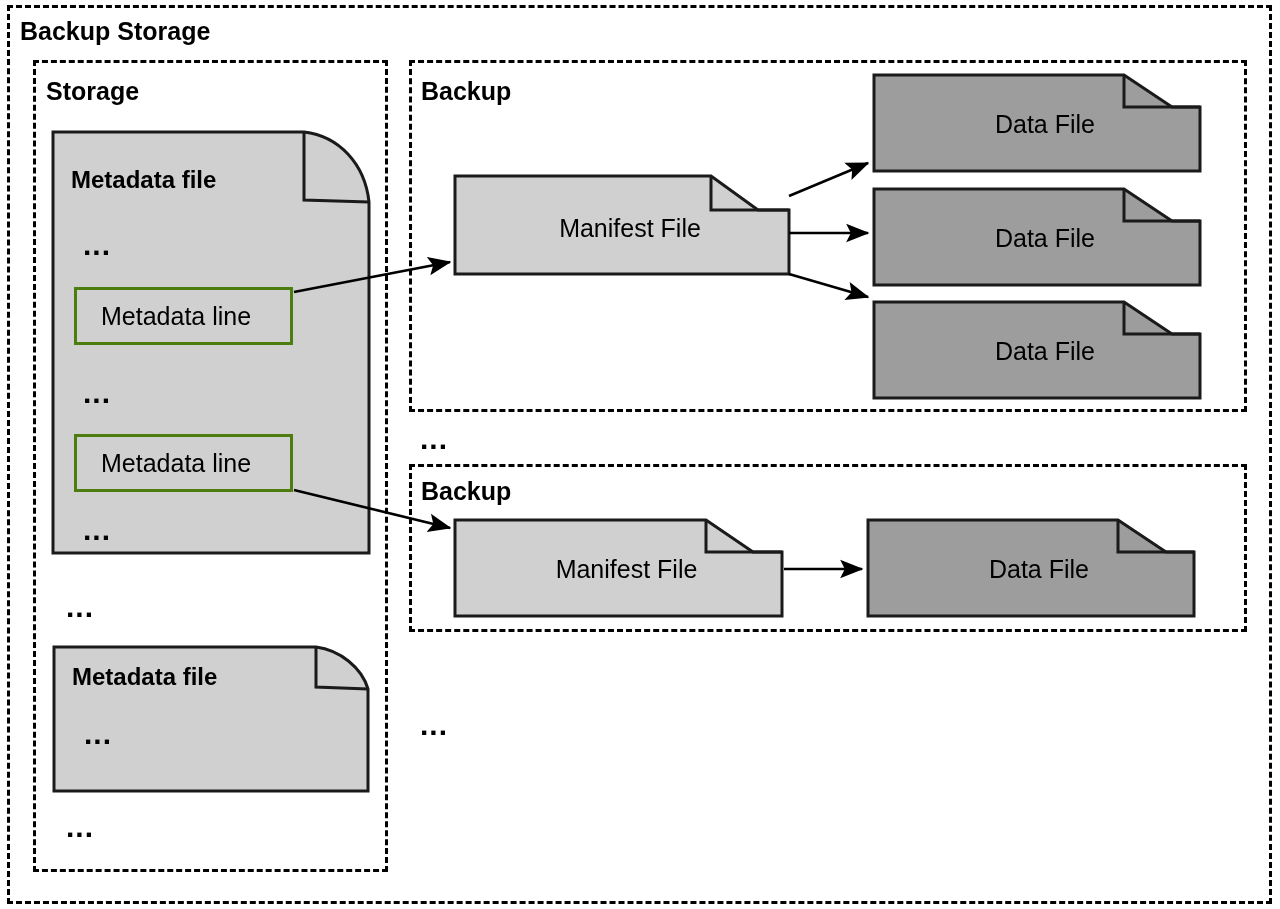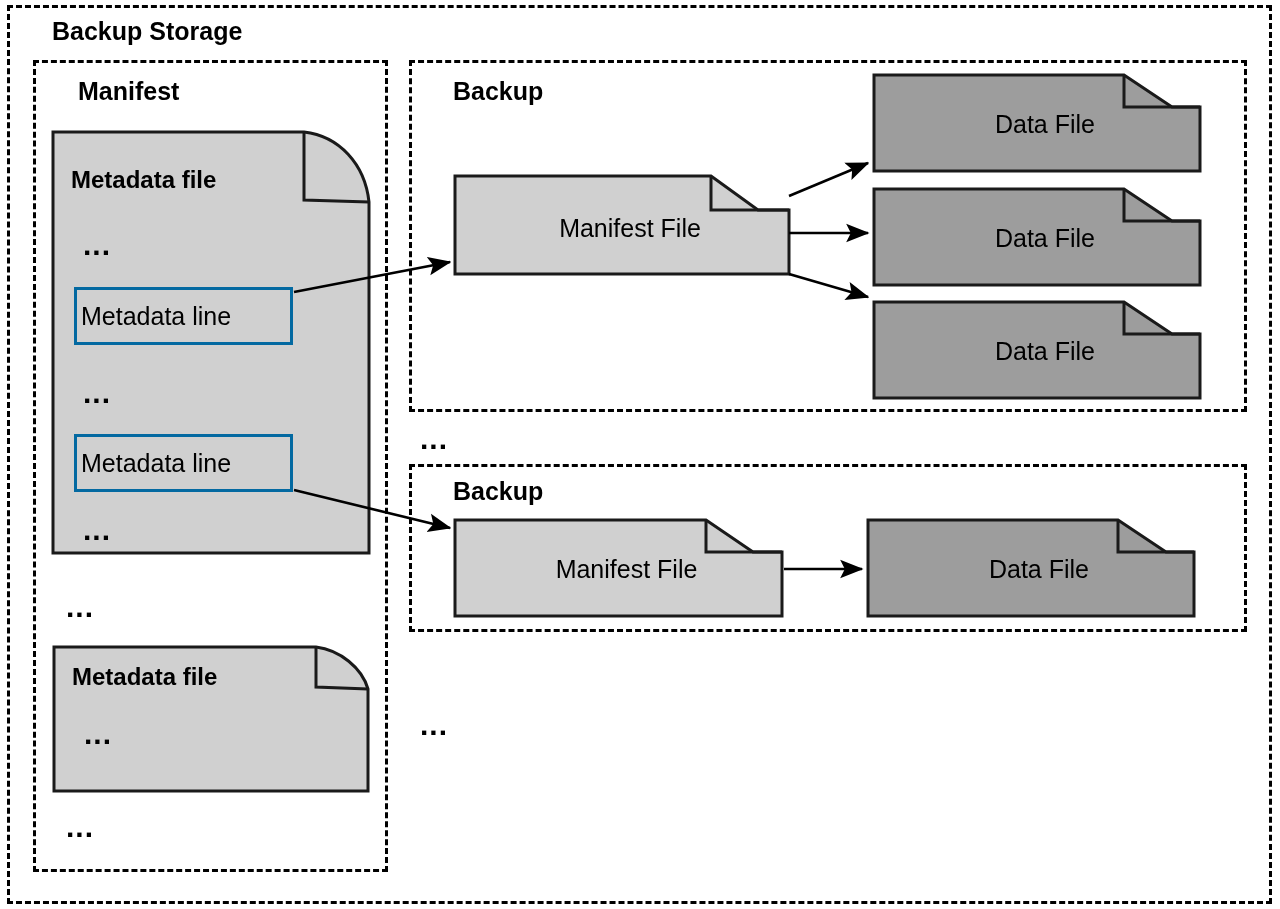--- a/index.html
+++ b/index.html
@@ -26,21 +26,20 @@
     background: transparent;
     box-sizing: border-box;
   }
   .group-title {
     position: absolute;
     font-weight: bold;
     font-size: 25px;
     line-height: 1;
     white-space: nowrap;
     color: #000000;
-    margin-left: 32px;
   }
   
   .doc {
     position: absolute;
     box-sizing: border-box;
   }
   .doc svg {
     position: absolute;
     left: 0;
     top: 0;
@@ -61,27 +60,27 @@
     text-align: center;
     font-size: 25px;
   }
   .label-tl {
     font-weight: bold;
     font-size: 24px;
   }
   
   .meta-line {
     position: absolute;
-    border: 3px solid #0369a1;
+    border: 3px solid #4d7c0f;
     background: #d0d0d0;
     box-sizing: border-box;
     z-index: 4;
     display: flex;
     align-items: center;
-    padding-left: 4px;
+    padding-left: 24px;
   }
   .meta-line span {
     font-size: 25px;
     color: #000000;
     white-space: nowrap;
   }
   
   .ellipsis {
     position: absolute;
     font-size: 30px;
@@ -106,21 +105,21 @@
 </style>
 </head>
 <body>
 
 <div id="canvas">
 
   <div class="group" style="left:7px; top:5px; width:1265px; height:899px;"></div>
   <div class="group-title" style="left:20px; top:19px; font-size:25px;">Backup Storage</div>
 
   <div class="group" style="left:33px; top:60px; width:355px; height:812px;"></div>
-  <div class="group-title" style="left:46px; top:79px;">Manifest</div>
+  <div class="group-title" style="left:46px; top:79px;">Storage</div>
 
   <div class="doc" style="left:51px; top:130px; width:320px; height:425px;">
     <svg viewBox="0 0 320 425" preserveAspectRatio="none" aria-hidden="true">
       <path d="M 2,2 L 253,2 C 288,6 314,34 318,72 L 318,423 L 2,423 Z" fill="#d0d0d0" stroke="#1a1a1a" stroke-width="3"></path>
       <path d="M 253,2 L 253,70 L 318,72" fill="none" stroke="#1a1a1a" stroke-width="3"></path>
     </svg>
     <div class="doc-label label-tl" style="left:20px; top:36px;">Metadata file</div>
     <div class="ellipsis" style="left:32px; top:100px;">...</div>
     <div class="ellipsis" style="left:32px; top:248px;">...</div>
     <div class="ellipsis" style="left:32px; top:385px;">...</div>

